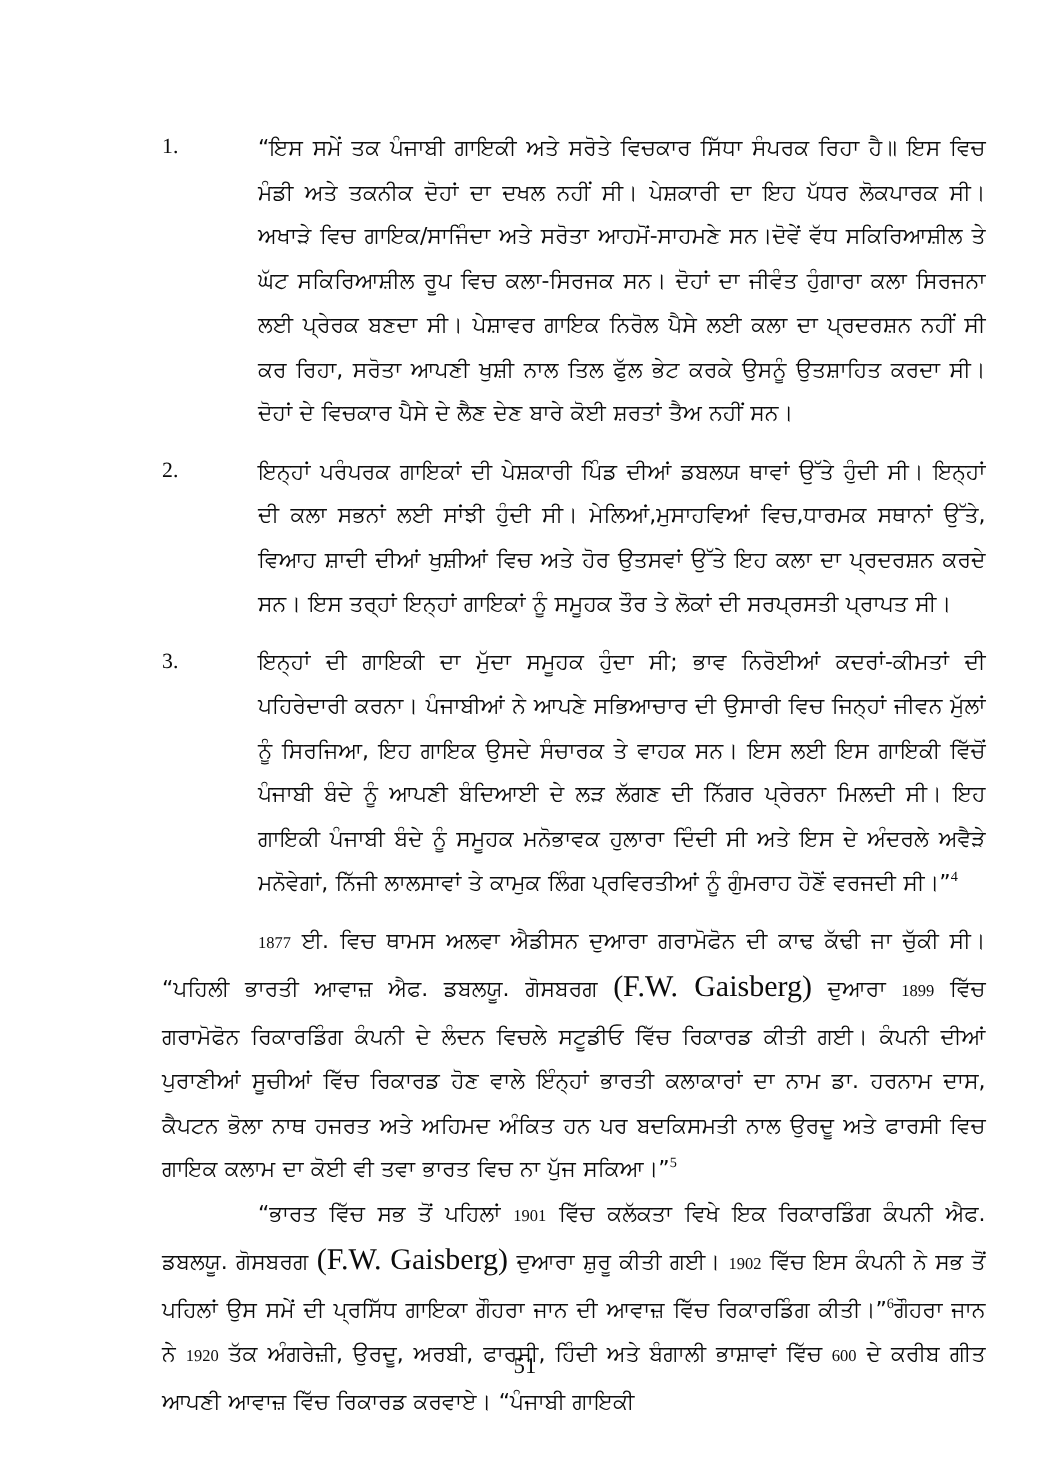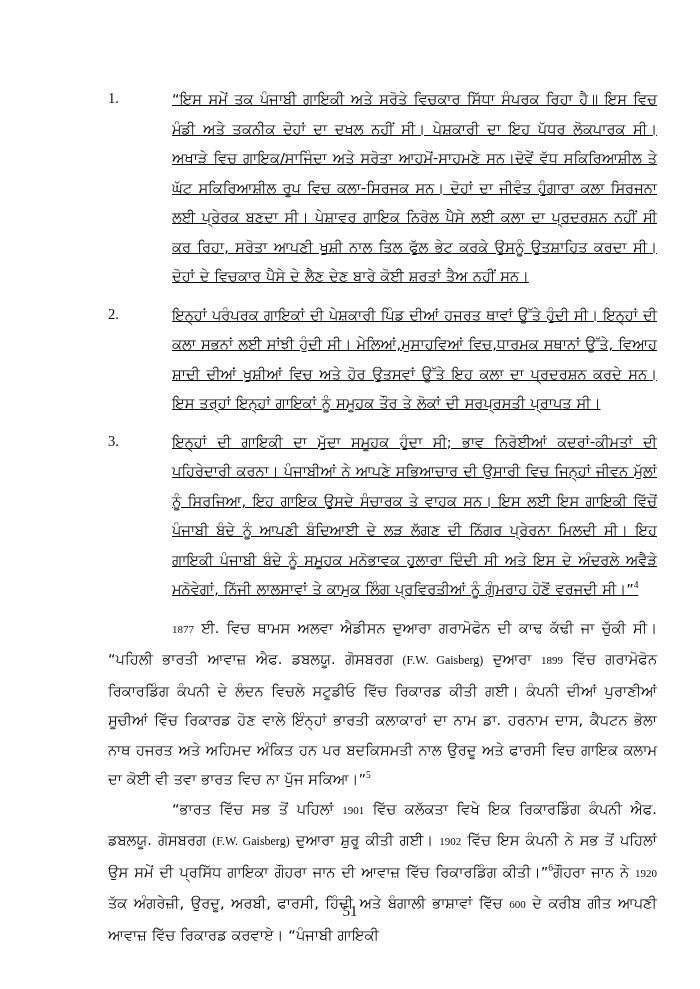--- a/index.html
+++ b/index.html
@@ -37,21 +37,20 @@
   .num-marker {
     flex: 0 0 auto;
     width: 64px;
     font-family: "Liberation Serif", "DejaVu Serif", serif;
     font-size: 14.5px;
     line-height: 29.5px;
     color: #0c0c0c;
   }
   .num-body {
     flex: 1 1 auto;
-    text-decoration: underline;
   }
 
   
   .gur {
     font-family: "DejaVu Sans", "Liberation Sans", sans-serif;
     font-size: 14.6px;
     line-height: 29.5px;
     text-align: justify;
     text-justify: inter-word;
     word-spacing: 0.02em;
@@ -65,21 +64,21 @@
   .para {
     margin: 0 0 0 0;
   }
   .para-indent {
     text-indent: 64px;
   }
 
   
   .serif {
     font-family: "Liberation Serif", "DejaVu Serif", serif;
-    font-size: 12px;
+    font-size: 20px;
   }
   .digits {
     font-family: "Liberation Serif", "DejaVu Serif", serif;
     font-size: 11px;
   }
   sup.fn {
     font-family: "Liberation Serif", "DejaVu Serif", serif;
     font-size: 9.5px;
     vertical-align: super;
     line-height: 0;
@@ -106,21 +105,21 @@
     <div class="num-item">
       <div class="num-marker">1.</div>
       <div class="num-body">
         <p class="gur">“ਇਸ ਸਮੇਂ ਤਕ ਪੰਜਾਬੀ ਗਾਇਕੀ ਅਤੇ ਸਰੋਤੇ ਵਿਚਕਾਰ ਸਿੱਧਾ ਸੰਪਰਕ ਰਿਹਾ ਹੈ॥ ਇਸ ਵਿਚ ਮੰਡੀ ਅਤੇ ਤਕਨੀਕ ਦੋਹਾਂ ਦਾ ਦਖਲ ਨਹੀਂ ਸੀ। ਪੇਸ਼ਕਾਰੀ ਦਾ ਇਹ ਪੱਧਰ ਲੋਕਪਾਰਕ ਸੀ। ਅਖਾੜੇ ਵਿਚ ਗਾਇਕ/ਸਾਜਿੰਦਾ ਅਤੇ ਸਰੋਤਾ ਆਹਮੋਂ-ਸਾਹਮਣੇ ਸਨ।ਦੋਵੇਂ ਵੱਧ ਸਕਿਰਿਆਸ਼ੀਲ ਤੇ ਘੱਟ ਸਕਿਰਿਆਸ਼ੀਲ ਰੂਪ ਵਿਚ ਕਲਾ-ਸਿਰਜਕ ਸਨ। ਦੋਹਾਂ ਦਾ ਜੀਵੰਤ ਹੁੰਗਾਰਾ ਕਲਾ ਸਿਰਜਨਾ ਲਈ ਪ੍ਰੇਰਕ ਬਣਦਾ ਸੀ। ਪੇਸ਼ਾਵਰ ਗਾਇਕ ਨਿਰੋਲ ਪੈਸੇ ਲਈ ਕਲਾ ਦਾ ਪ੍ਰਦਰਸ਼ਨ ਨਹੀਂ ਸੀ ਕਰ ਰਿਹਾ, ਸਰੋਤਾ ਆਪਣੀ ਖੁਸ਼ੀ ਨਾਲ ਤਿਲ ਫੁੱਲ ਭੇਟ ਕਰਕੇ ਉਸਨੂੰ ਉਤਸ਼ਾਹਿਤ ਕਰਦਾ ਸੀ। ਦੋਹਾਂ ਦੇ ਵਿਚਕਾਰ ਪੈਸੇ ਦੇ ਲੈਣ ਦੇਣ ਬਾਰੇ ਕੋਈ ਸ਼ਰਤਾਂ ਤੈਅ ਨਹੀਂ ਸਨ।</p>
       </div>
     </div>
 
     <div class="num-item">
       <div class="num-marker">2.</div>
       <div class="num-body">
-        <p class="gur">ਇਨ੍ਹਾਂ ਪਰੰਪਰਕ ਗਾਇਕਾਂ ਦੀ ਪੇਸ਼ਕਾਰੀ ਪਿੰਡ ਦੀਆਂ ਹਜਰਤ ਥਾਵਾਂ ਉੱਤੇ ਹੁੰਦੀ ਸੀ। ਇਨ੍ਹਾਂ ਦੀ ਕਲਾ ਸਭਨਾਂ ਲਈ ਸਾਂਝੀ ਹੁੰਦੀ ਸੀ। ਮੇਲਿਆਂ,ਮੁਸਾਹਵਿਆਂ ਵਿਚ,ਧਾਰਮਕ ਸਥਾਨਾਂ ਉੱਤੇ, ਵਿਆਹ ਸ਼ਾਦੀ ਦੀਆਂ ਖੁਸ਼ੀਆਂ ਵਿਚ ਅਤੇ ਹੋਰ ਉਤਸਵਾਂ ਉੱਤੇ ਇਹ ਕਲਾ ਦਾ ਪ੍ਰਦਰਸ਼ਨ ਕਰਦੇ ਸਨ। ਇਸ ਤਰ੍ਹਾਂ ਇਨ੍ਹਾਂ ਗਾਇਕਾਂ ਨੂੰ ਸਮੂਹਕ ਤੌਰ ਤੇ ਲੋਕਾਂ ਦੀ ਸਰਪ੍ਰਸਤੀ ਪ੍ਰਾਪਤ ਸੀ।</p>
+        <p class="gur">ਇਨ੍ਹਾਂ ਪਰੰਪਰਕ ਗਾਇਕਾਂ ਦੀ ਪੇਸ਼ਕਾਰੀ ਪਿੰਡ ਦੀਆਂ ਡਬਲਯ ਥਾਵਾਂ ਉੱਤੇ ਹੁੰਦੀ ਸੀ। ਇਨ੍ਹਾਂ ਦੀ ਕਲਾ ਸਭਨਾਂ ਲਈ ਸਾਂਝੀ ਹੁੰਦੀ ਸੀ। ਮੇਲਿਆਂ,ਮੁਸਾਹਵਿਆਂ ਵਿਚ,ਧਾਰਮਕ ਸਥਾਨਾਂ ਉੱਤੇ, ਵਿਆਹ ਸ਼ਾਦੀ ਦੀਆਂ ਖੁਸ਼ੀਆਂ ਵਿਚ ਅਤੇ ਹੋਰ ਉਤਸਵਾਂ ਉੱਤੇ ਇਹ ਕਲਾ ਦਾ ਪ੍ਰਦਰਸ਼ਨ ਕਰਦੇ ਸਨ। ਇਸ ਤਰ੍ਹਾਂ ਇਨ੍ਹਾਂ ਗਾਇਕਾਂ ਨੂੰ ਸਮੂਹਕ ਤੌਰ ਤੇ ਲੋਕਾਂ ਦੀ ਸਰਪ੍ਰਸਤੀ ਪ੍ਰਾਪਤ ਸੀ।</p>
       </div>
     </div>
 
     <div class="num-item">
       <div class="num-marker">3.</div>
       <div class="num-body">
         <p class="gur"><span>ਇਨ੍ਹਾਂ ਦੀ ਗਾਇਕੀ ਦਾ ਮੁੱਦਾ ਸਮੂਹਕ ਹੁੰਦਾ ਸੀ; ਭਾਵ ਨਿਰੋਈਆਂ ਕਦਰਾਂ-ਕੀਮਤਾਂ ਦੀ ਪਹਿਰੇਦਾਰੀ ਕਰਨਾ। ਪੰਜਾਬੀਆਂ ਨੇ ਆਪਣੇ ਸਭਿਆਚਾਰ ਦੀ ਉਸਾਰੀ ਵਿਚ ਜਿਨ੍ਹਾਂ ਜੀਵਨ ਮੁੱਲਾਂ ਨੂੰ ਸਿਰਜਿਆ, ਇਹ ਗਾਇਕ ਉਸਦੇ ਸੰਚਾਰਕ ਤੇ ਵਾਹਕ ਸਨ। ਇਸ ਲਈ ਇਸ ਗਾਇਕੀ ਵਿੱਚੋਂ ਪੰਜਾਬੀ ਬੰਦੇ ਨੂੰ ਆਪਣੀ ਬੰਦਿਆਈ ਦੇ ਲੜ ਲੱਗਣ ਦੀ ਨਿੱਗਰ ਪ੍ਰੇਰਨਾ ਮਿਲਦੀ ਸੀ। ਇਹ ਗਾਇਕੀ ਪੰਜਾਬੀ ਬੰਦੇ ਨੂੰ ਸਮੂਹਕ ਮਨੋਭਾਵਕ ਹੁਲਾਰਾ ਦਿੰਦੀ ਸੀ ਅਤੇ ਇਸ ਦੇ ਅੰਦਰਲੇ ਅਵੈੜੇ ਮਨੋਵੇਗਾਂ, ਨਿੱਜੀ ਲਾਲਸਾਵਾਂ ਤੇ ਕਾਮੁਕ ਲਿੰਗ ਪ੍ਰਵਿਰਤੀਆਂ ਨੂੰ ਗੁੰਮਰਾਹ ਹੋਣੋਂ ਵਰਜਦੀ ਸੀ।”</span><sup class="fn">4</sup></p>
       </div>
     </div>
 

